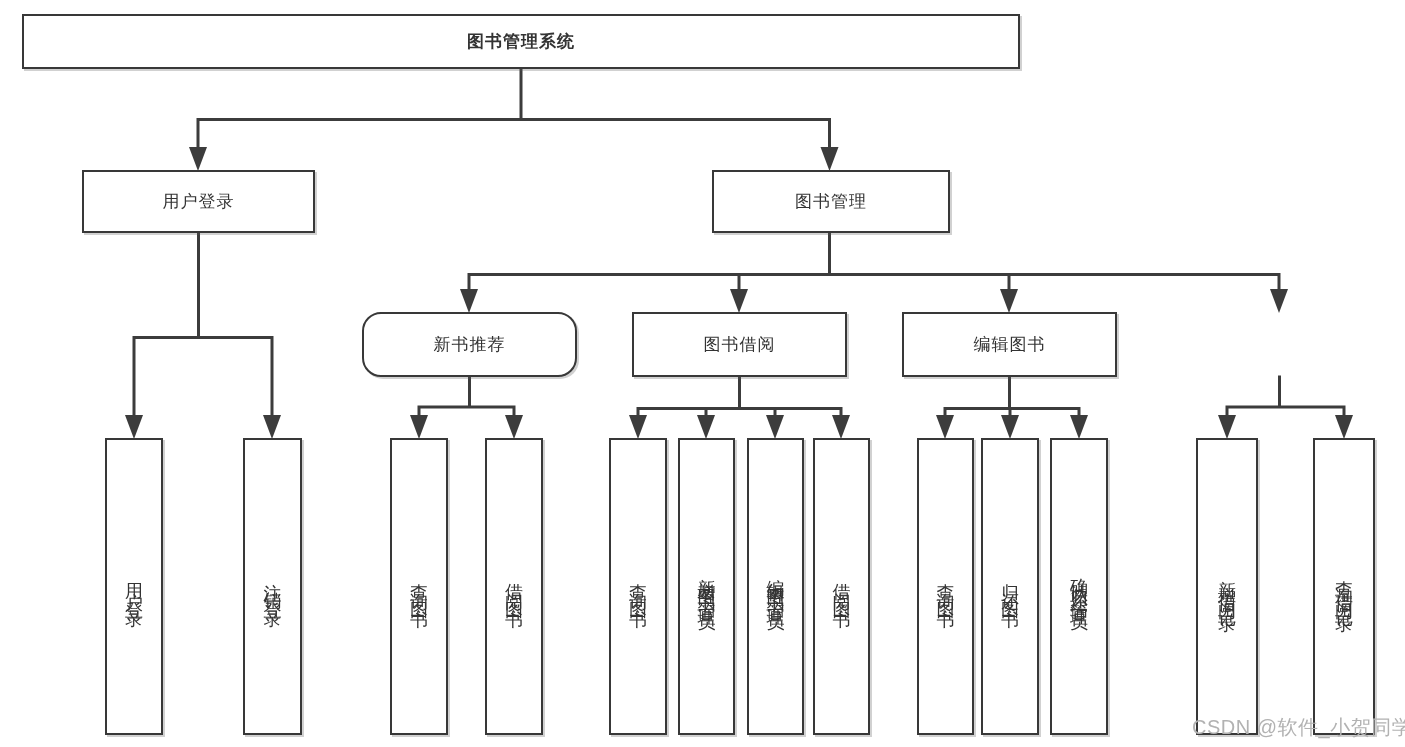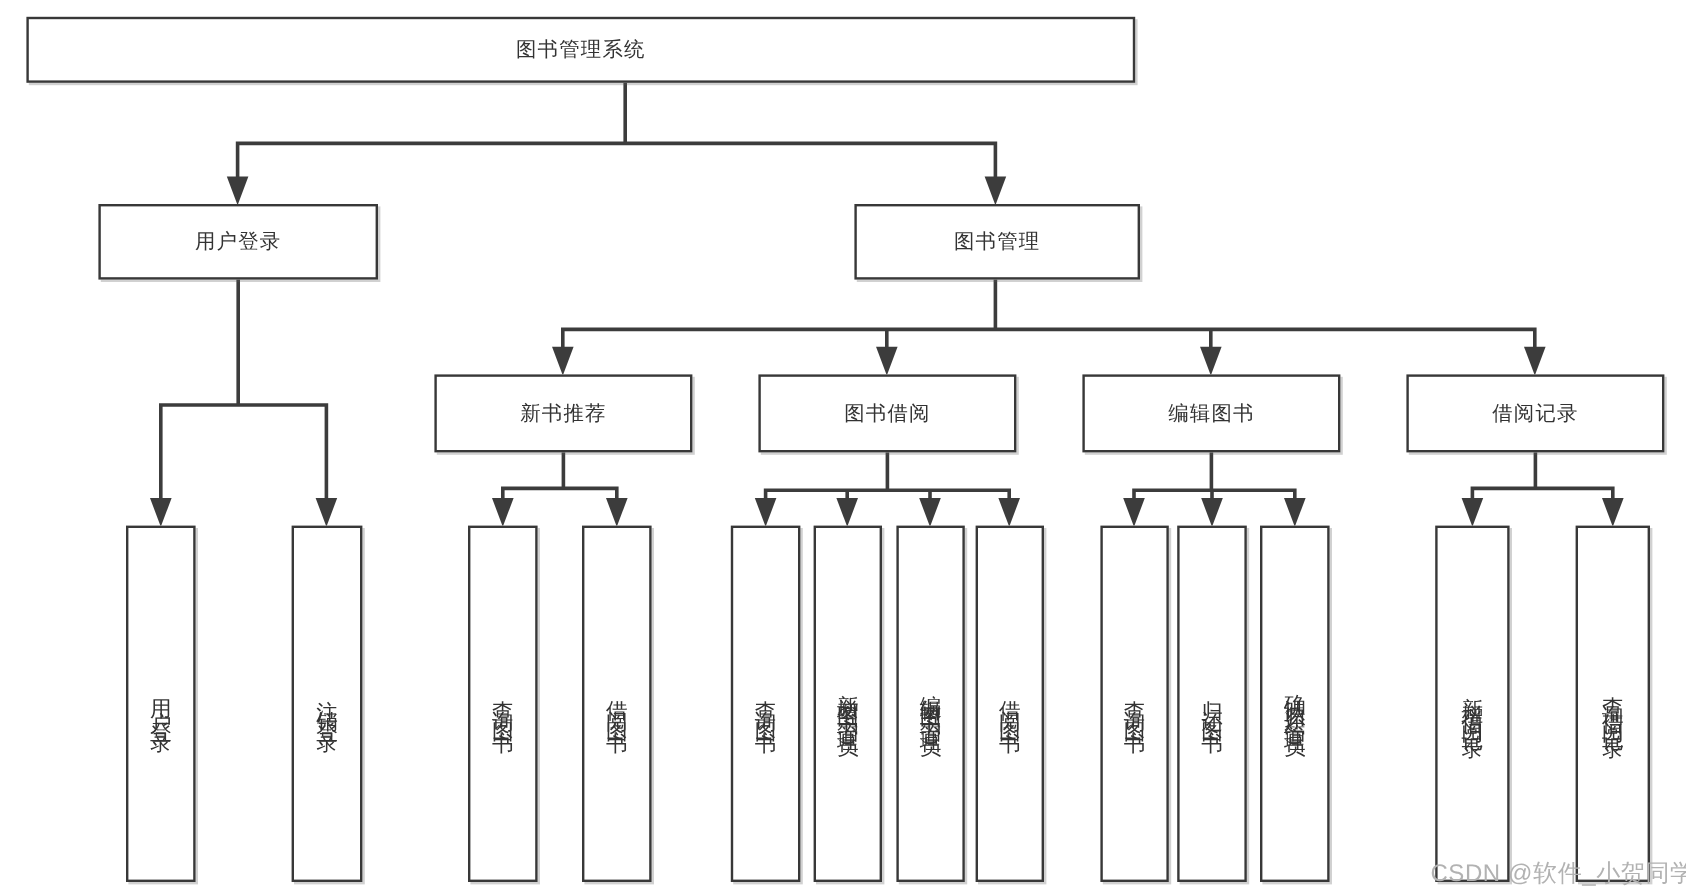--- a/index.html
+++ b/index.html
@@ -92,29 +92,28 @@
       <polygon points="766,415 784,415 775,439"></polygon>
       <polygon points="832,415 850,415 841,439"></polygon>
       <polygon points="936,415 954,415 945,439"></polygon>
       <polygon points="1001,415 1019,415 1010,439"></polygon>
       <polygon points="1070,415 1088,415 1079,439"></polygon>
       <polygon points="1218,415 1236,415 1227,439"></polygon>
       <polygon points="1335,415 1353,415 1344,439"></polygon>
     </g>
   </svg>
 
-  <div class="hbox" style="left:22px; top:14px; width:924px; height:55px;">图书管理系统</div>
+  <div class="hbox" style="left:22px; top:14px; width:998px; height:55px;font-weight:bold;">图书管理系统</div>
 
   <div class="hbox" style="left:82px; top:170px; width:233px; height:63px;">用户登录</div>
   <div class="hbox" style="left:712px; top:170px; width:238px; height:63px;">图书管理</div>
 
-  <div class="hbox" style="left:362px; top:312px; width:215px; height:65px;">新书推荐</div>
+  <div class="hbox" style="left:362px; top:312px; width:215px; height:65px;border-radius:19px;">新书推荐</div>
   <div class="hbox" style="left:632px; top:312px; width:215px; height:65px;">图书借阅</div>
   <div class="hbox" style="left:902px; top:312px; width:215px; height:65px;">编辑图书</div>
-  <div class="hbox" style="left:1172px; top:312px; width:215px; height:65px;">借阅记录</div>
 
   <div class="vbox" style="left:105px; width:58px;">用户登录</div>
   <div class="vbox" style="left:243px; width:59px;">注销登录</div>
 
   <div class="vbox" style="left:390px; width:58px;">查询图书</div>
   <div class="vbox" style="left:485px; width:58px;">借阅图书</div>
 
   <div class="vbox" style="left:609px; width:58px;">查询图书</div>
   <div class="vbox" style="left:678px; width:57px; letter-spacing:5px;">新增图书（管理员）</div>
   <div class="vbox" style="left:747px; width:57px; letter-spacing:5px;">编辑图书（管理员）</div>

